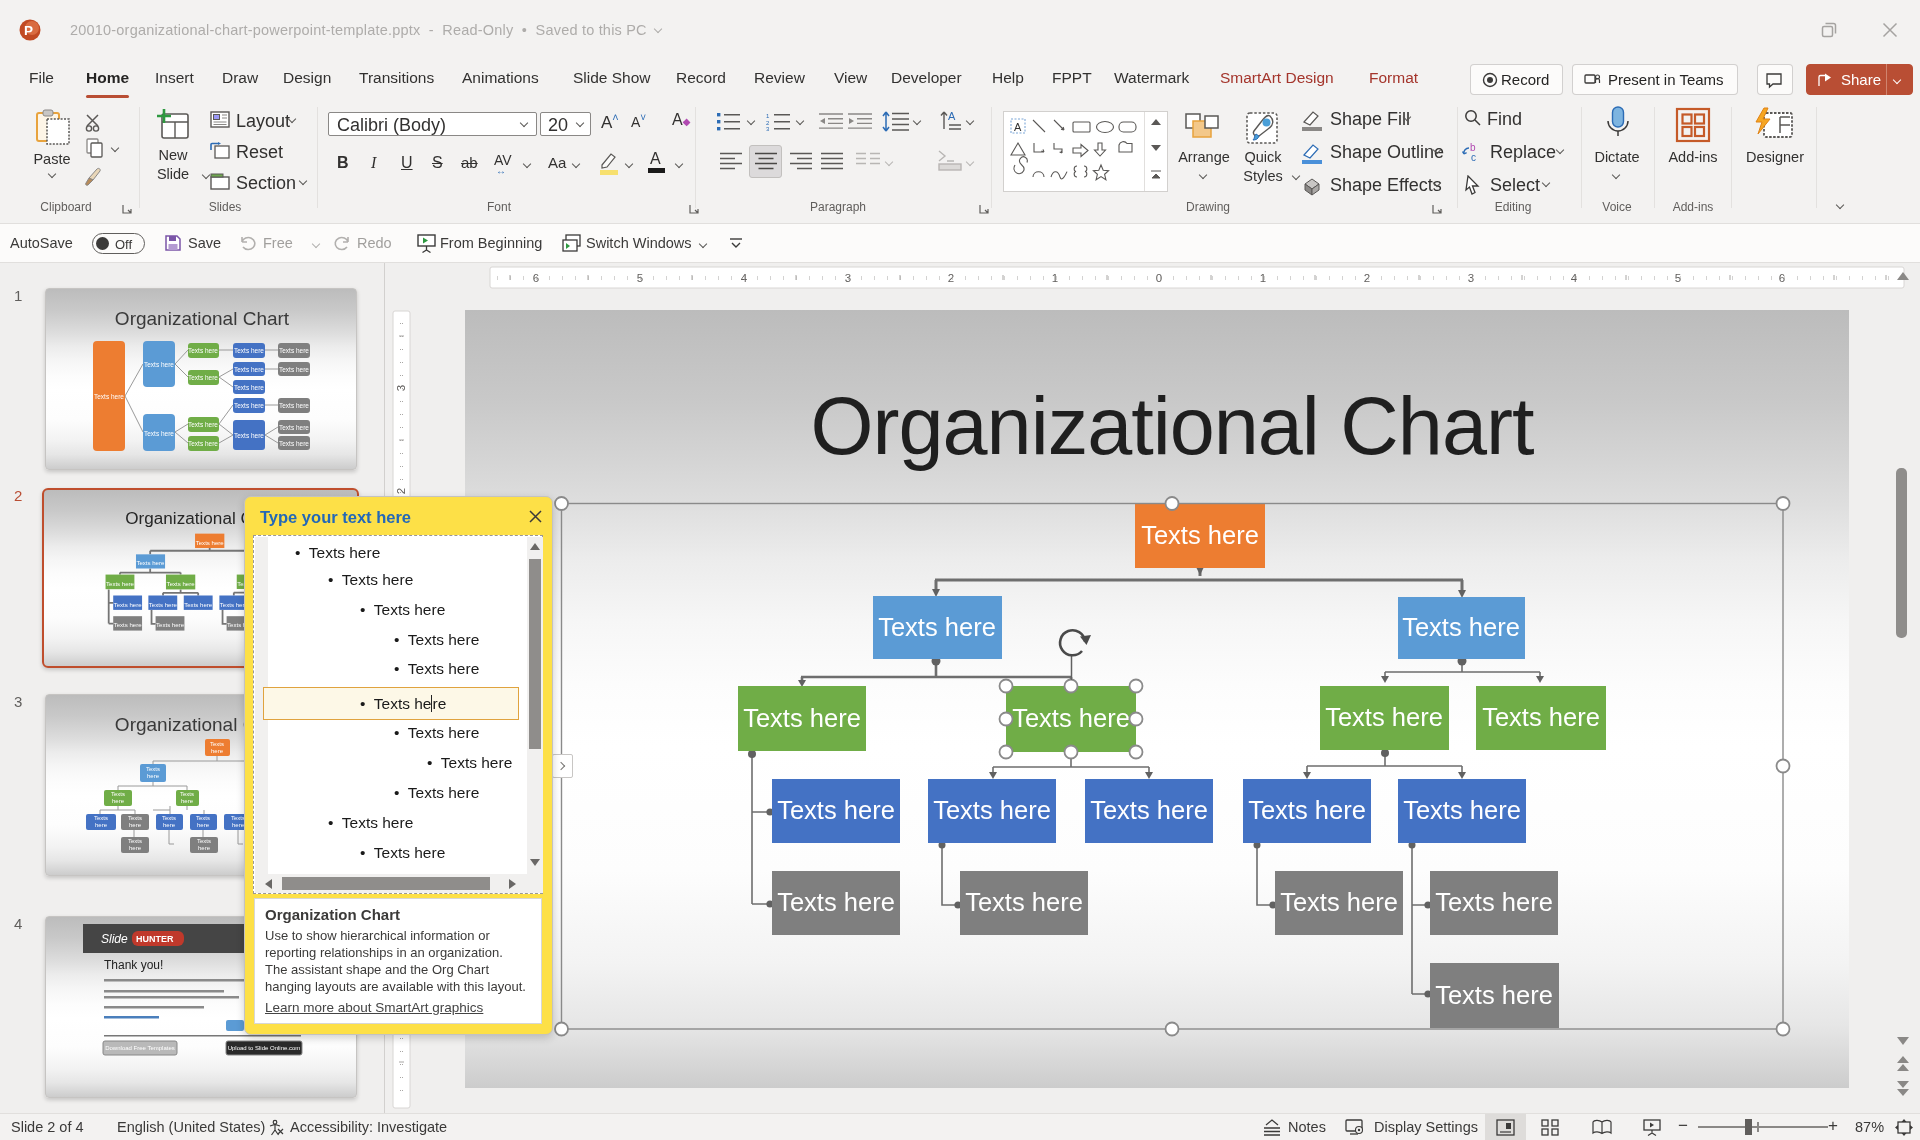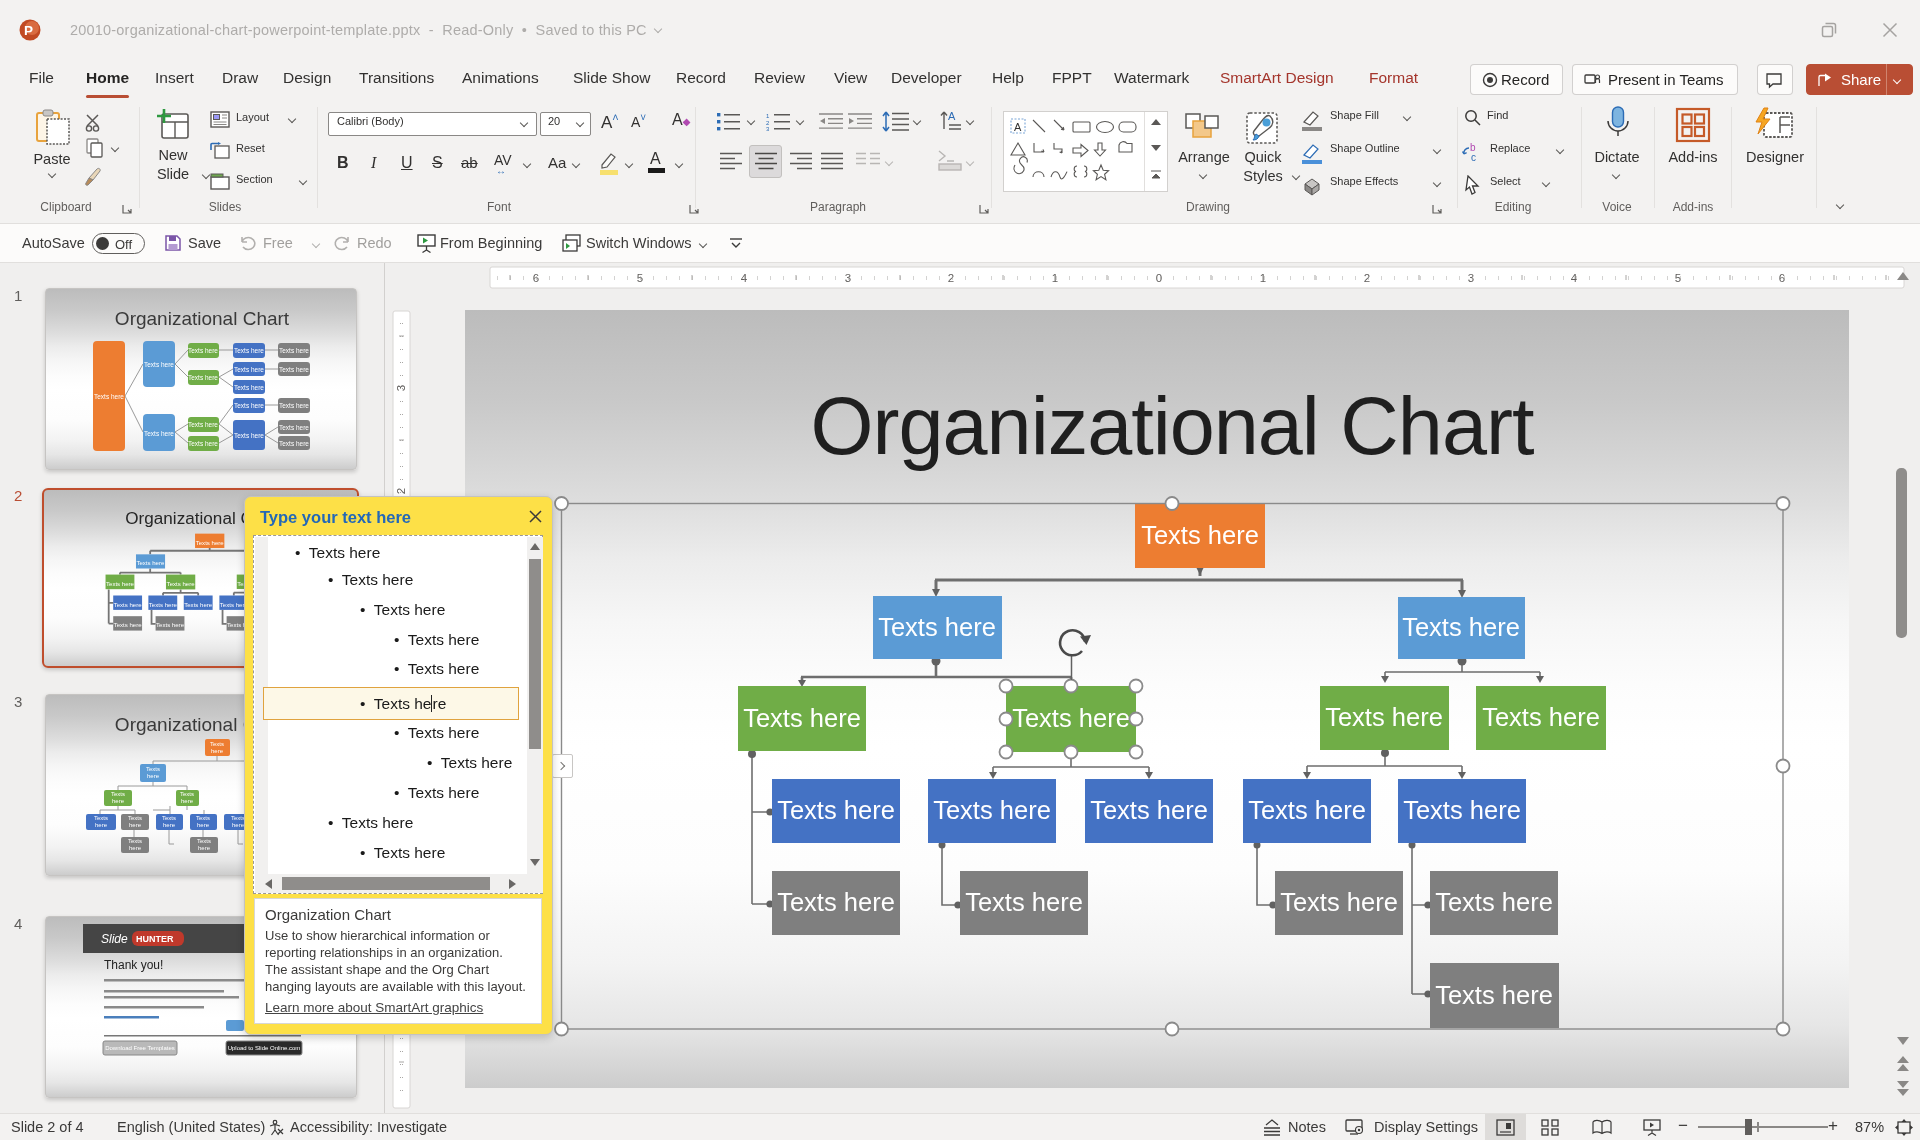--- a/index.html
+++ b/index.html
@@ -15,21 +15,21 @@
   #tabsrow { position:absolute; left:0; top:60px; width:1920px; height:39px; background:#f3f2f1; }
   .tab { position:absolute; top:9px; font-size:15.5px; color:#323130; white-space:nowrap; }
   .tab.red { color:#a4352c; }
   #homeul { position:absolute; left:86px; top:35px; width:43px; height:3px; background:#b94e34; border-radius:2px; }
   .pillbtn { position:absolute; top:4px; height:31px; border:1px solid #8987855e; border-radius:4px; background:#fcfbfa; font-size:15px; color:#252423; line-height:29px; white-space:nowrap; }
   
   #ribbon { position:absolute; left:0; top:99px; width:1920px; height:125px; background:#f3f2f1; border-bottom:1px solid #e1dfdd; }
   .rsep { position:absolute; top:8px; width:1px; height:101px; background:#e3e1df; }
   .glabel { position:absolute; top:101px; font-size:12px; color:#605e5c; text-align:center; white-space:nowrap; }
   .launcher { position:absolute; width:12px; height:12px; }
-  .rtext { position:absolute; font-size:11px; color:#323130; white-space:nowrap; }
+  .rtext { position:absolute; font-size:18px; color:#323130; white-space:nowrap; }
   .rtextc { position:absolute; font-size:14.5px; color:#323130; text-align:center; white-space:nowrap; }
   .chev { display:inline-block; width:6px; height:6px; border-right:1.3px solid #5a5856; border-bottom:1.3px solid #5a5856; transform:rotate(45deg); vertical-align:3px; margin-left:4px; }
   .chevd { position:absolute; width:6px; height:6px; border-right:1.3px solid #5a5856; border-bottom:1.3px solid #5a5856; transform:rotate(45deg); }
   
   #qat { position:absolute; left:0; top:224px; width:1920px; height:39px; background:#fcfbfa; border-bottom:1px solid #e1dfdd; }
   .qtext { position:absolute; top:11px; font-size:14.5px; color:#3b3a39; white-space:nowrap; }
   .qgray { color:#a19f9d; }
   
   #main { position:absolute; left:0; top:263px; width:1920px; height:850px; background:#f0efee; }
   #thumbs { position:absolute; left:0; top:0; width:385px; height:850px; background:#f0efee; border-right:1px solid #d2d0ce; }
@@ -400,21 +400,21 @@
     <svg class="abs" style="left:1752px;top:8px" width="42" height="34" viewBox="0 0 42 34">
       <rect x="12" y="6" width="28" height="24" rx="2" fill="#fff" stroke="#5a5856" stroke-width="1.8" stroke-dasharray="2.5 1.5"></rect>
       <path d="M28 10 h10 M28 10 v16 M28 18 h10" stroke="#5a5856" stroke-width="1.5"></path>
       <path d="M12 1 L4 15 h6 L6 27 L18 12 h-7 l5 -11 z" fill="#f5a623" stroke="#e08214" stroke-width="1"></path>
     </svg>
     <div class="rtextc" style="left:1744px;top:50px;width:62px">Designer</div>
     <div class="rsep" style="left:1816px"></div>
     <div class="chevd" style="left:1837px;top:103px"></div>
   </div>
   <div id="qat">
-    <div class="qtext" style="left:22px">AutoSave</div>
+    <div class="qtext" style="left:10px">AutoSave</div>
     <div class="abs" style="left:92px;top:9px;width:53px;height:21px;border:1px solid #605e5c;border-radius:11px;background:#fcfbfa">
       <div class="abs" style="left:3px;top:3px;width:13px;height:13px;border-radius:50%;background:#3b3a39"></div>
       <div class="abs" style="left:22px;top:3px;font-size:13px;color:#3b3a39">Off</div>
     </div>
     <svg class="abs" style="left:164px;top:10px" width="18" height="18" viewBox="0 0 18 18">
       <path d="M2 2 h11 l3 3 v11 H2 z" fill="#fff" stroke="#7b56a8" stroke-width="1.5"></path>
       <rect x="5" y="2" width="7" height="5" fill="#7b56a8"></rect>
       <rect x="4.5" y="10" width="9" height="6" fill="#b49bd2"></rect>
     </svg>
     <div class="qtext" style="left:188px">Save</div>
@@ -867,21 +867,21 @@
         <svg class="abs" style="left:8px;top:4px" width="10" height="12" viewBox="0 0 10 12">
           <path d="M9 1 L2 6 L9 11 z" fill="#6a6866"></path>
         </svg>
         <div class="abs" style="left:27px;top:3px;width:208px;height:13px;background:#8f8d8b"></div>
         <svg class="abs" style="left:253px;top:4px" width="10" height="12" viewBox="0 0 10 12">
           <path d="M1 1 L8 6 L1 11 z" fill="#6a6866"></path>
         </svg>
       </div>
     </div>
     <div class="abs" style="left:9px;top:401px;width:288px;height:126px;background:#fff;border:1px solid #88868455">
-      <div class="abs" style="left:10px;top:7px;font-size:15px;font-weight:normal;color:#3b3a39">Organization Chart</div>
+      <div class="abs" style="left:10px;top:7px;font-size:15px;font-weight:bold;color:#3b3a39">Organization Chart</div>
       <div class="abs" style="left:10px;top:28px;width:280px;font-size:13px;color:#3b3a39;line-height:17px;white-space:nowrap">Use to show hierarchical information or<br>reporting relationships in an organization.<br>The assistant shape and the Org Chart<br>hanging layouts are available with this layout.</div>
       <div class="abs" style="left:10px;top:101px;font-size:13.5px;color:#444;text-decoration:underline">Learn more about SmartArt graphics</div>
     </div>
   </div>
   <div id="statusbar">
     <div class="stext" style="left:11px">Slide 2 of 4</div>
     <div class="stext" style="left:117px">English (United States)</div>
     <svg class="abs" style="left:267px;top:5px" width="19" height="18" viewBox="0 0 19 18">
       <circle cx="8" cy="3.2" r="1.8" fill="none" stroke="#3b3a39" stroke-width="1.2"></circle>
       <path d="M3 7 l5 -1.5 5 1.5 M8 6 v5 M8 11 l-3.5 5 M8 11 l3.5 5" fill="none" stroke="#3b3a39" stroke-width="1.2"></path>

